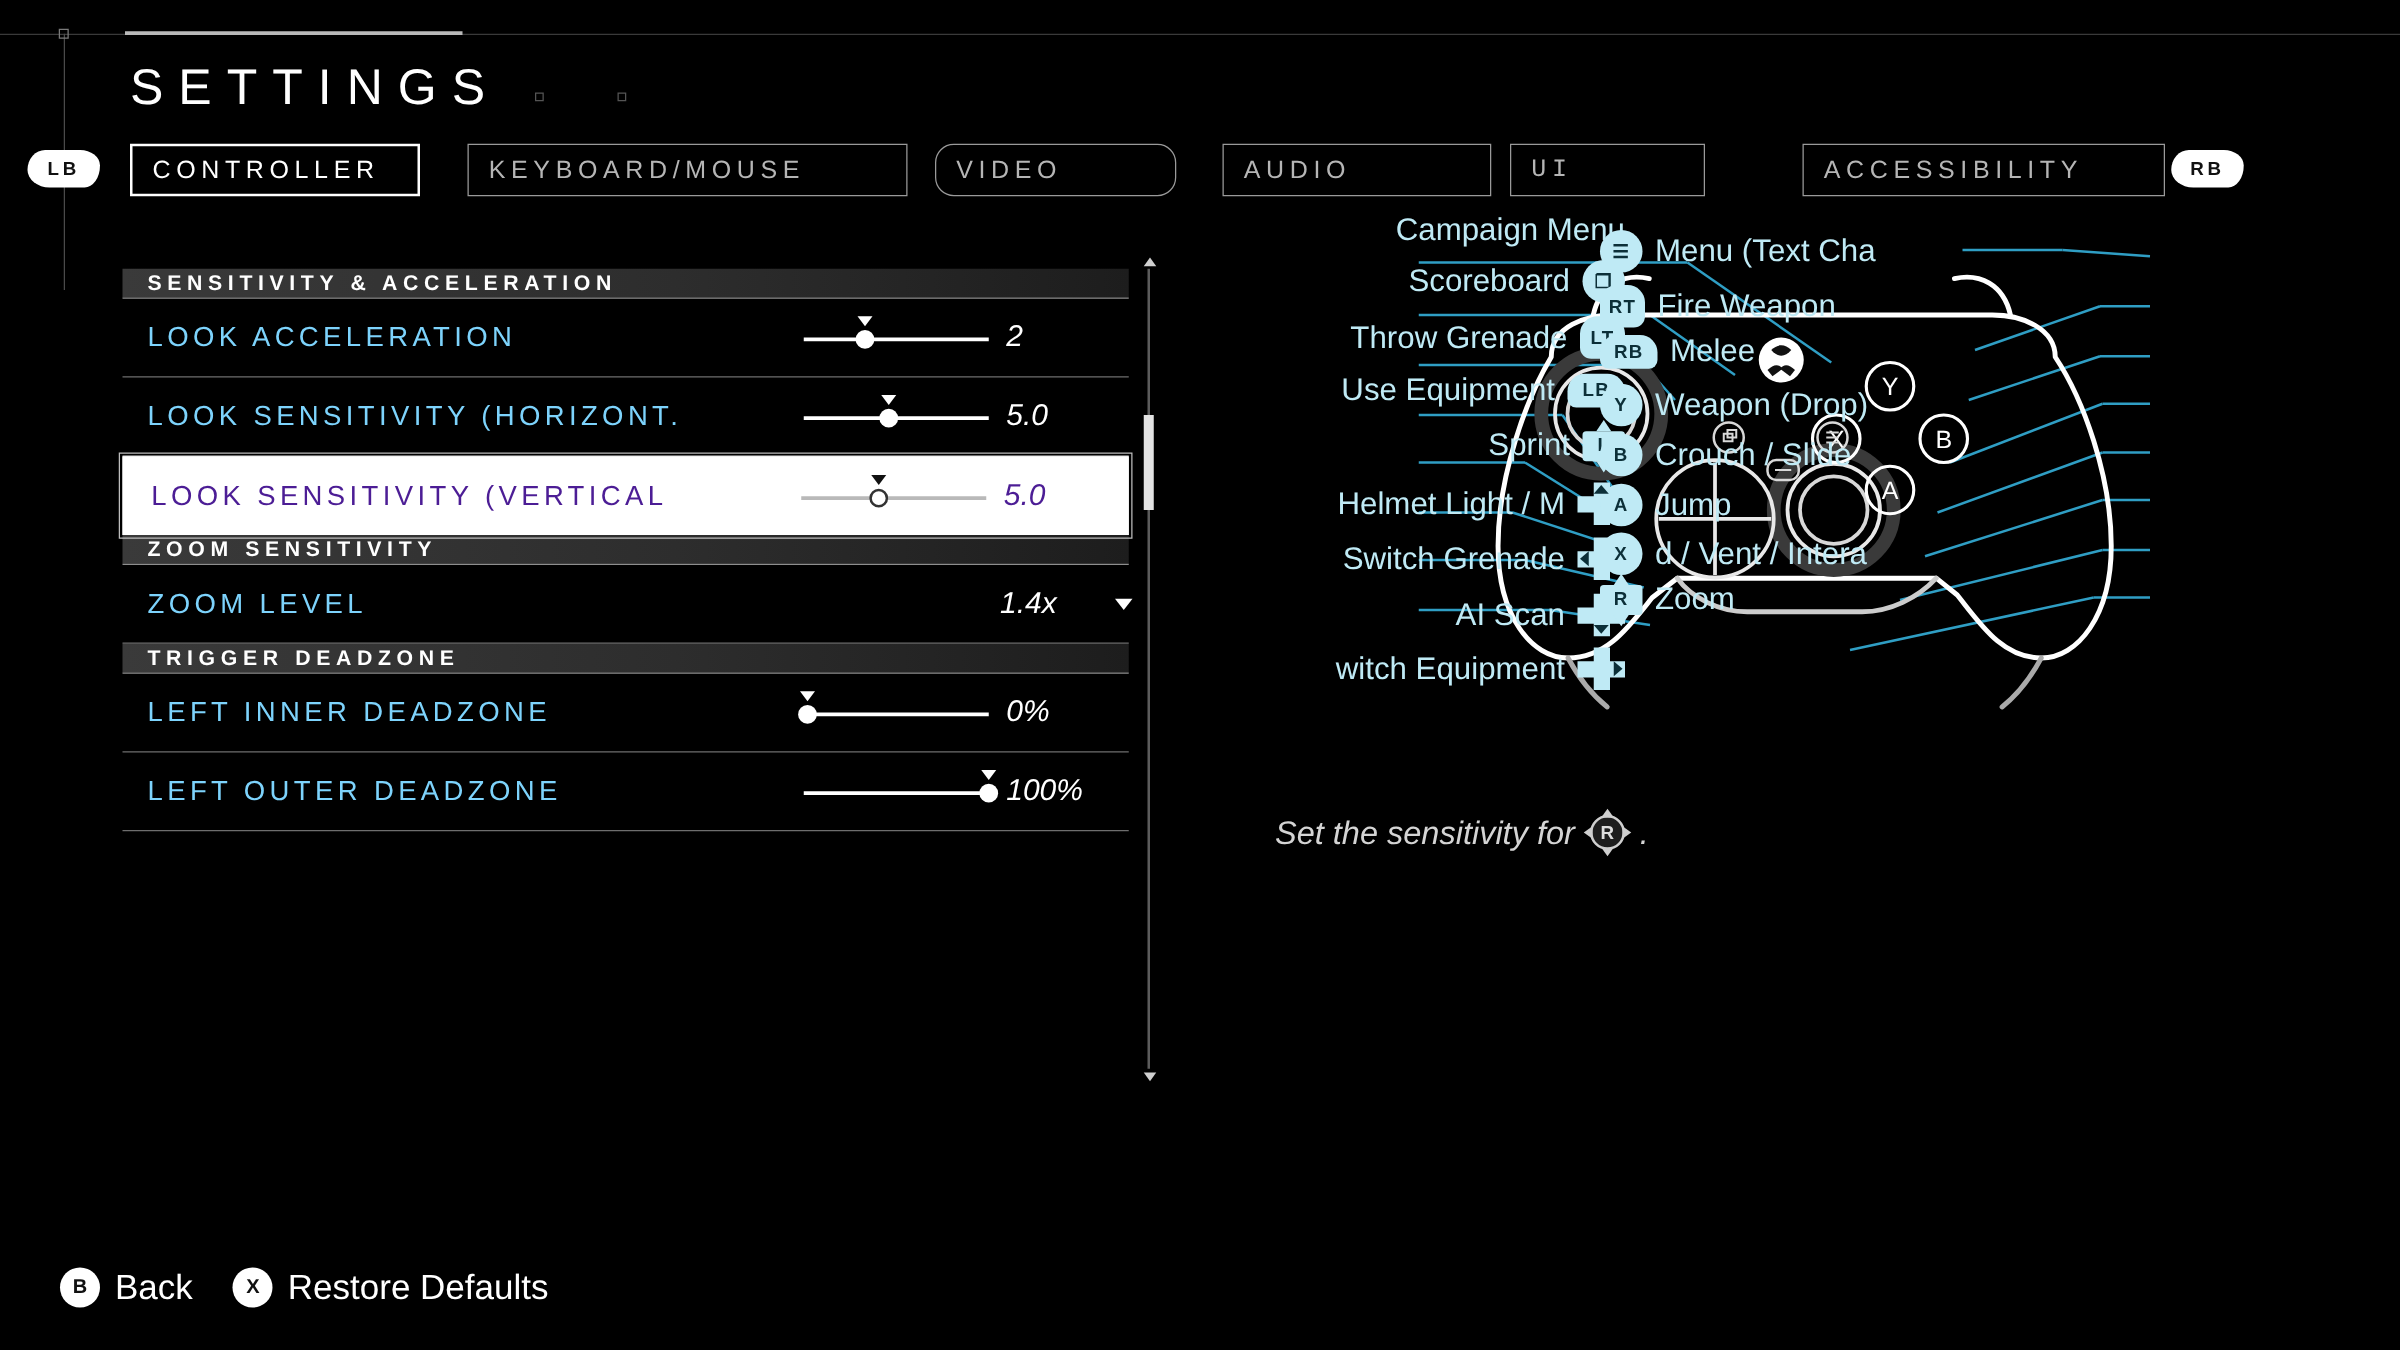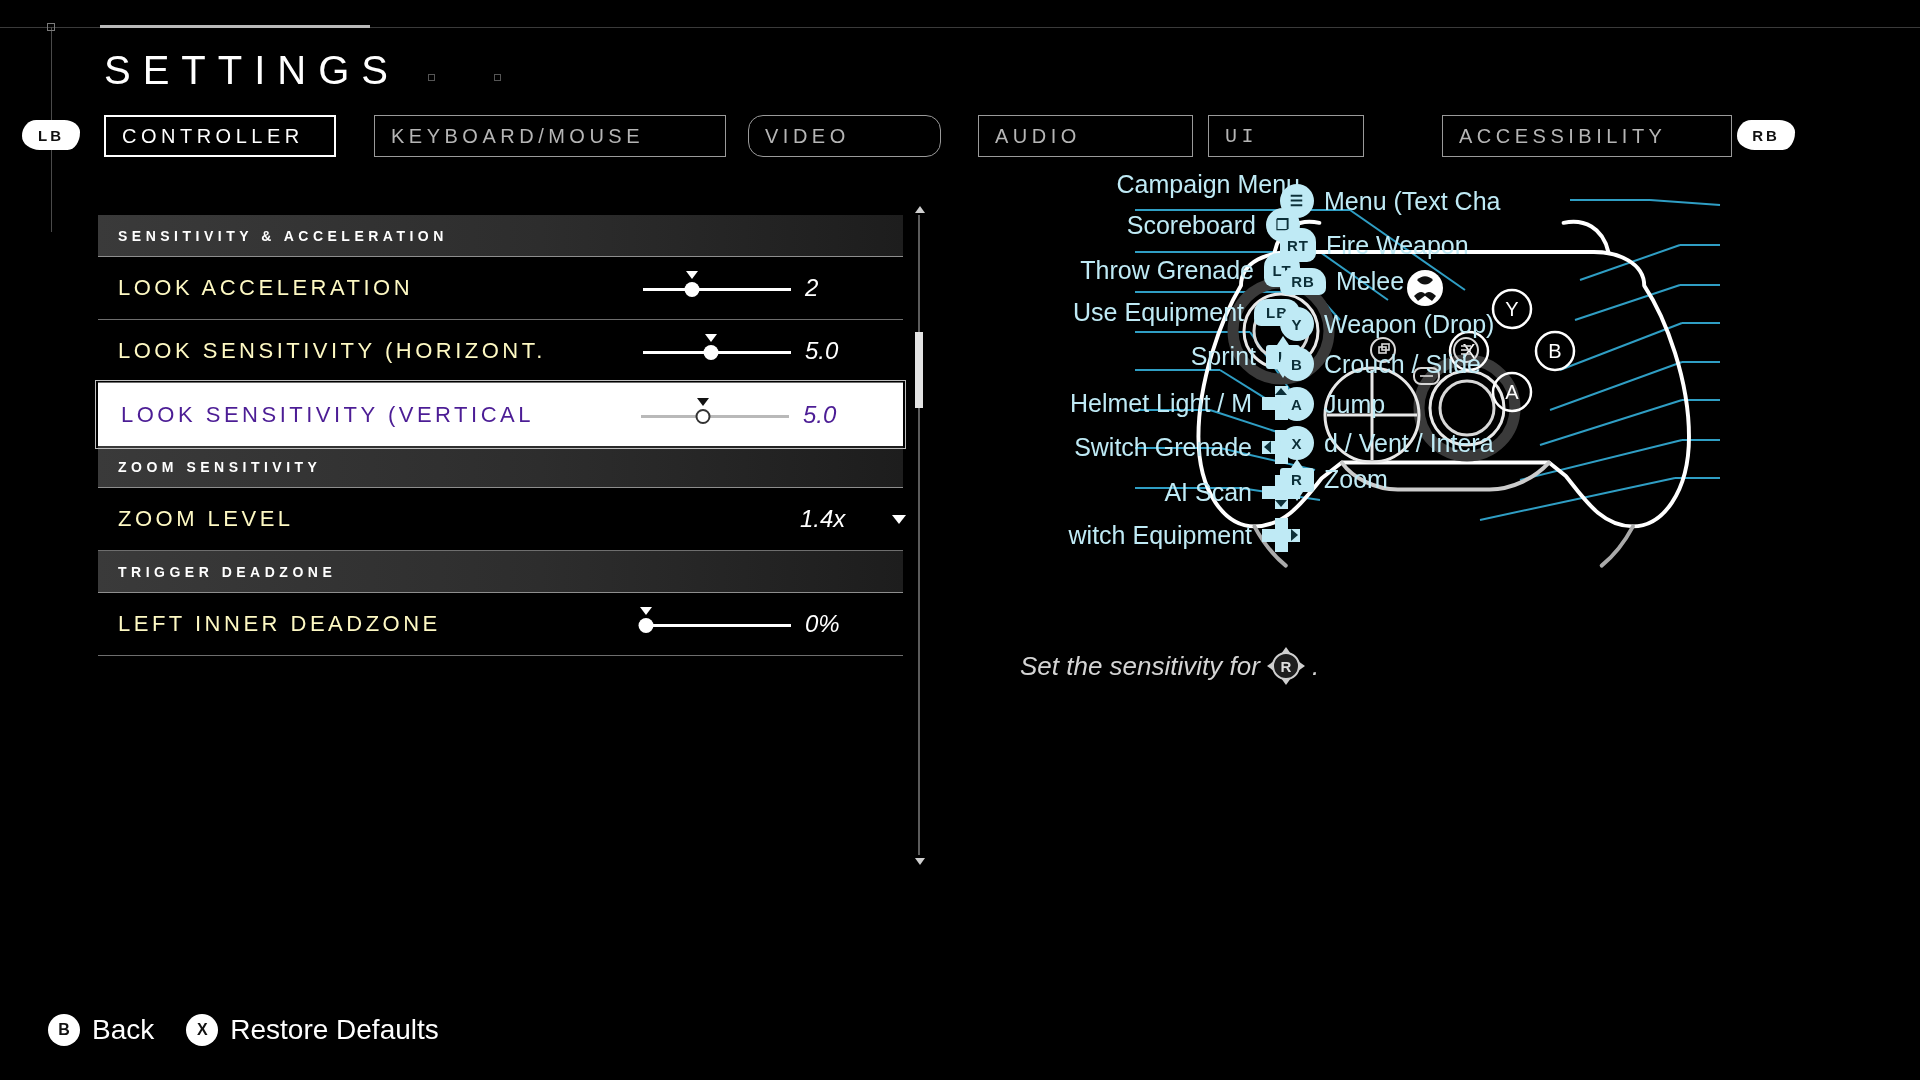--- a/index.html
+++ b/index.html
@@ -49,33 +49,33 @@
     position:absolute; top:120px;
     background:#fff; color:#111;
     font-size:15px; letter-spacing:3px; font-weight:700;
     width:58px; height:30px;
     display:flex; align-items:center; justify-content:center;
     border-radius:16px 18px 14px 20px / 18px 14px 20px 16px;
   }
   
   .list { position:absolute; left:98px; top:215px; width:805px; }
   .group-header {
-    height:42px; display:flex; align-items:center;
+    height:24px; display:flex; align-items:center;
     padding-left:20px;
     background:linear-gradient(90deg,#3a3a3a 0%,#2d2d2d 55%,#1d1d1d 100%);
     border-bottom:1px solid #8e8e8e;
-    font-size:14px; letter-spacing:4.5px; font-weight:700; color:#fff;
+    font-size:17px; letter-spacing:4.5px; font-weight:700; color:#fff;
   }
   .row {
     position:relative; height:63px; display:flex; align-items:center;
     border-bottom:1px solid #6e6e6e;
     padding-left:20px;
   }
   .row .label {
-    font-size:22px; letter-spacing:3.5px; color:#fef9c3;
+    font-size:22px; letter-spacing:3.5px; color:#7dd3fc;
     white-space:nowrap; overflow:hidden;
     flex:0 0 520px;
   }
   .row .ctrl {
     flex:1; display:flex; align-items:center; justify-content:flex-end;
     padding-right:16px; gap:14px;
   }
   .row .val {
     font-style:italic; font-size:24px; color:#fff;
     min-width:82px; text-align:left;
@@ -277,20 +277,31 @@
     <div class="group-header">TRIGGER DEADZONE</div>
     <div class="row">
       <div class="label">LEFT INNER DEADZONE</div>
       <div class="ctrl">
         <div class="slider">
           <div class="track"></div>
           <div class="caret" style="left:2%"></div>
           <div class="knob" style="left:2%"></div>
         </div>
         <div class="val">0%</div>
+      </div>
+    </div>
+    <div class="row">
+      <div class="label">LEFT OUTER DEADZONE</div>
+      <div class="ctrl">
+        <div class="slider">
+          <div class="track"></div>
+          <div class="caret" style="left:100%"></div>
+          <div class="knob" style="left:100%"></div>
+        </div>
+        <div class="val">100%</div>
       </div>
     </div>
   </div>
 
 <div class="scroll-rail"></div>
 <div class="scroll-thumb"></div>
 <div class="scroll-arrow up"></div>
 <div class="scroll-arrow down"></div>
 
 <div class="ctrl-panel">

